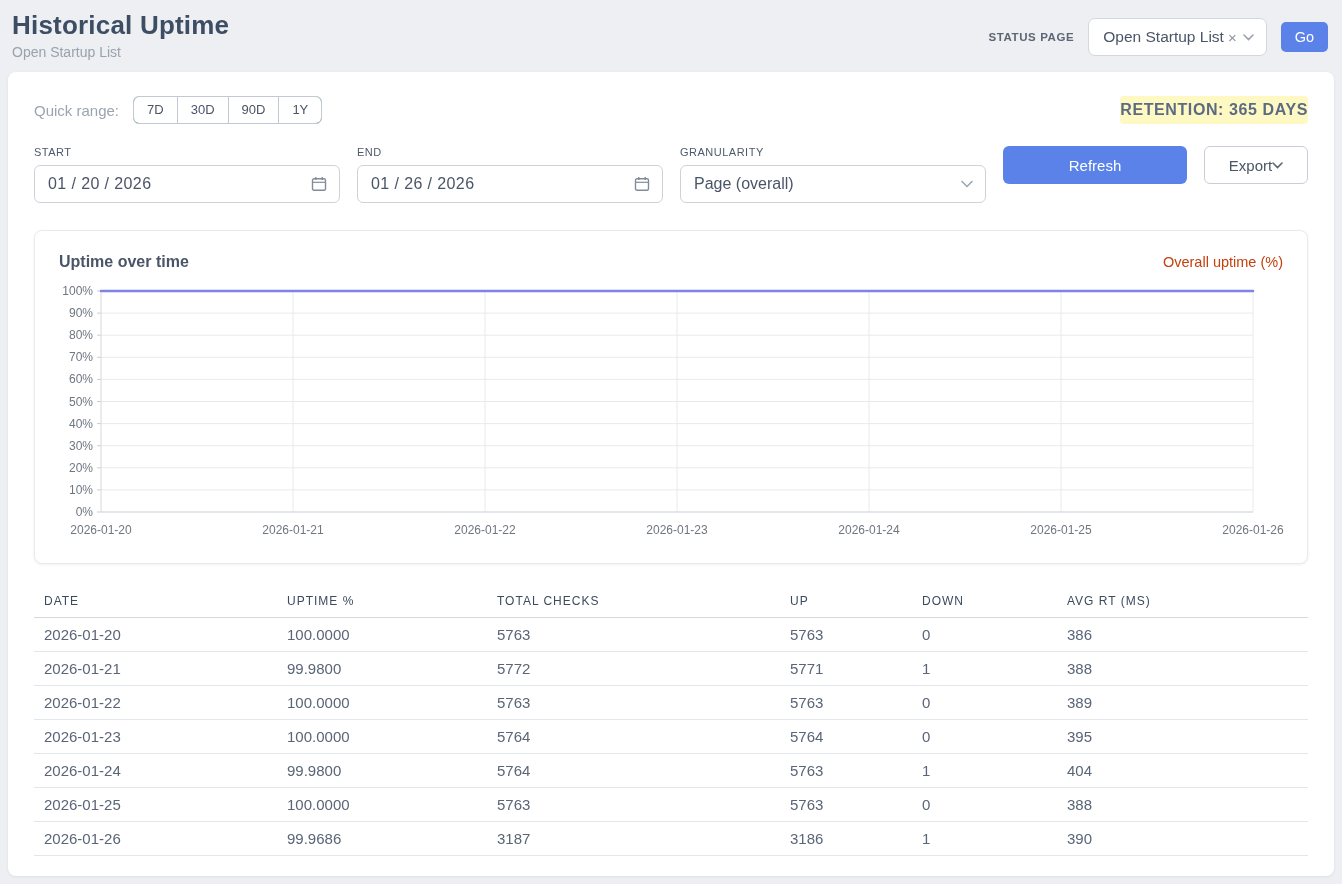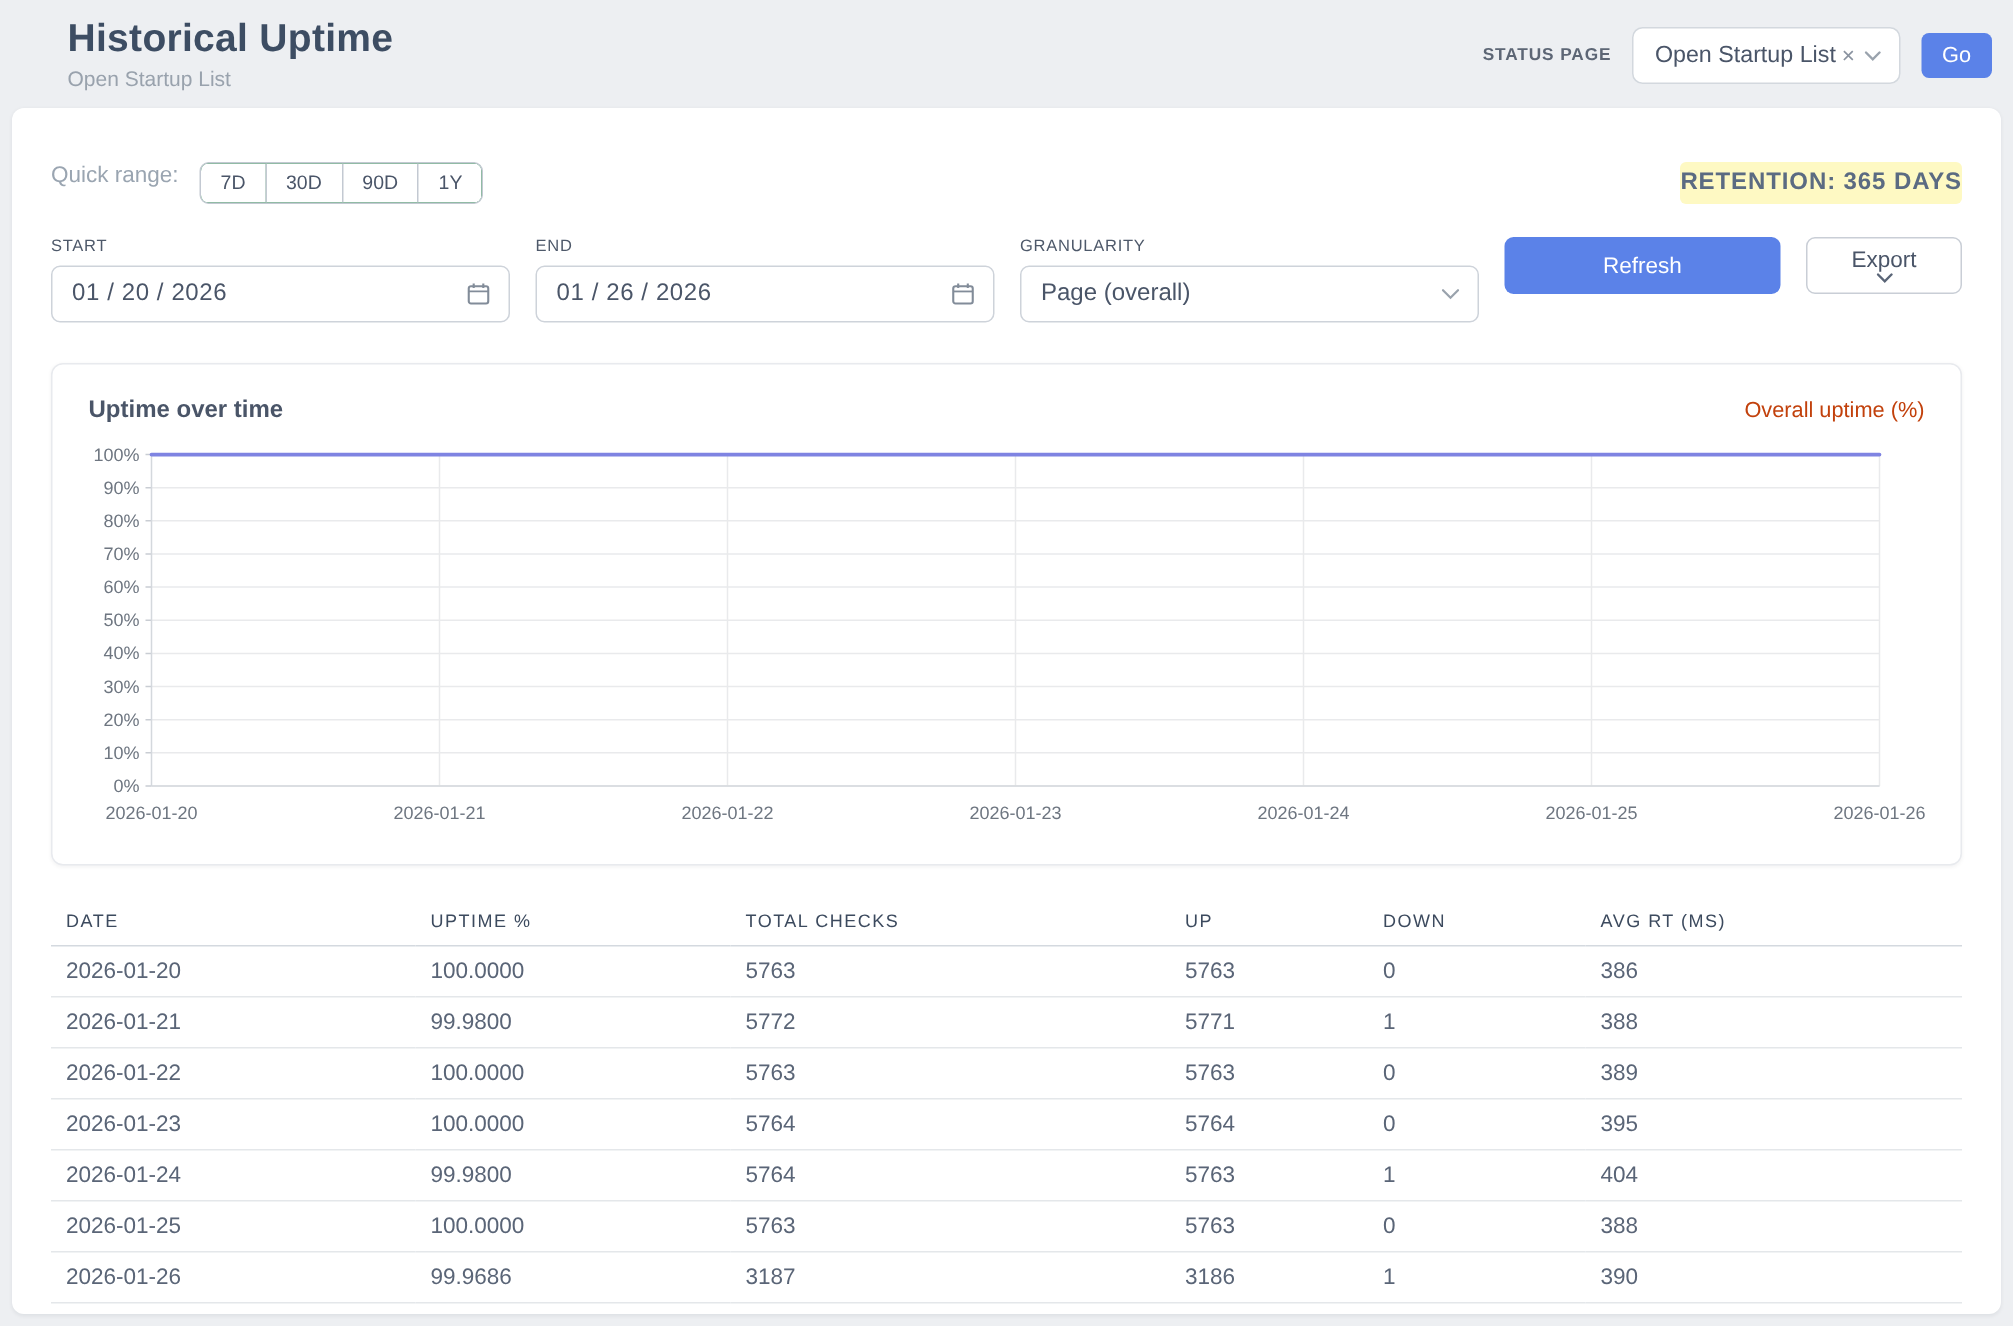--- a/index.html
+++ b/index.html
@@ -4,42 +4,42 @@
 <style>
   * { box-sizing: border-box; margin: 0; padding: 0; }
   html,body { width:1342px; height:884px; }
   body {
     background:#edeff2;
     font-family:"Liberation Sans", sans-serif;
     color:#4a5568;
     overflow:hidden;
   }
   
-  .topbar { display:flex; justify-content:space-between; align-items:flex-start; padding:10px 14px 0 12px; height:72px;margin-left:33px; }
+  .topbar { display:flex; justify-content:space-between; align-items:flex-start; padding:10px 14px 0 12px; height:72px; }
   .page-title { font-size:26px; font-weight:700; color:#3d4d63; letter-spacing:.2px; }
   .page-subtitle { font-size:14px; color:#99a2ad; margin-top:3px; }
   .sp-controls { display:flex; align-items:center; gap:14px; margin-top:8px; }
   .sp-label { font-size:11.5px; letter-spacing:.6px; color:#5d6675; font-weight:600; }
   .sp-select {
     display:flex; align-items:center; gap:6px; background:#fff;
     border:1px solid #d3d8de; border-radius:7px; height:38px; padding:0 12px 0 14px;
     font-size:15.5px; color:#4a5568; cursor:pointer; min-width:160px;
   }
   .sp-select .clear { color:#8a93a0; font-size:15px; margin-left:-2px; cursor:pointer; }
   .btn-go {
     background:#5b82e8; color:#fff; border:none; border-radius:5px;
     font-size:14.5px; padding:6px 14px; height:30px; cursor:pointer;
     font-family:inherit;
   }
   
   .panel {
     margin:0 8px; height:804px; background:#fff; border-radius:8px;
     box-shadow:0 1px 3px rgba(16,24,40,.07); padding:24px 26px 20px;
   }
-  .quick-row { display:flex; align-items:flex-start;margin-top:12px; }
+  .quick-row { display:flex; align-items:center; }
   .muted-label { font-size:15px; color:#9aa5b1; margin-right:14px; }
   .btn-group { display:inline-flex; border:1px solid #c3c9d2; border-radius:6px; overflow:hidden; background:#15803d; }
   .btn-group button {
     border:none; border-left:1px solid #c3c9d2; background:#fff; padding:5px 13px;
     font-size:13px; color:#4a5568; cursor:pointer; font-family:inherit; line-height:16px;
   }
   .btn-group button:first-child { border-left:none; }
   .badge {
     margin-left:auto; background:#fef9c3; color:#5b6b82; font-size:16px; font-weight:700;
     letter-spacing:.6px; border-radius:4px; padding:5px 0;
@@ -53,21 +53,21 @@
     display:flex; align-items:center; justify-content:space-between;
     padding:0 12px 0 13px; font-size:16px; color:#4a5568; cursor:pointer; letter-spacing:.4px;
   }
   .btn-refresh {
     flex:1; height:38px; background:#5b82e8; border:none; border-radius:6px;
     color:#fff; font-size:15px; cursor:pointer; font-family:inherit;
   }
   .btn-export {
     width:104px; height:38px; background:#fff; border:1px solid #c9ced6; border-radius:6px;
     color:#4a5568; font-size:15px; cursor:pointer; font-family:inherit;
-    display:flex; align-items:center; justify-content:center; gap:0;flex-direction:column;
+    display:flex; align-items:center; justify-content:center; gap:0;
   }
   
   .chart-card {
     margin-top:27px; border:1px solid #e8eaee; border-radius:8px;
     box-shadow:0 1px 3px rgba(16,24,40,.06); padding:22px 24px 14px; background:#fff;
   }
   .chart-head { display:flex; justify-content:space-between; align-items:center; margin-bottom:12px; }
   .chart-title { font-size:16px; font-weight:700; color:#4a5568; }
   .chart-legend { font-size:14.5px; color:#c2410c; }
   svg text { font-family:"Liberation Sans", sans-serif; }

